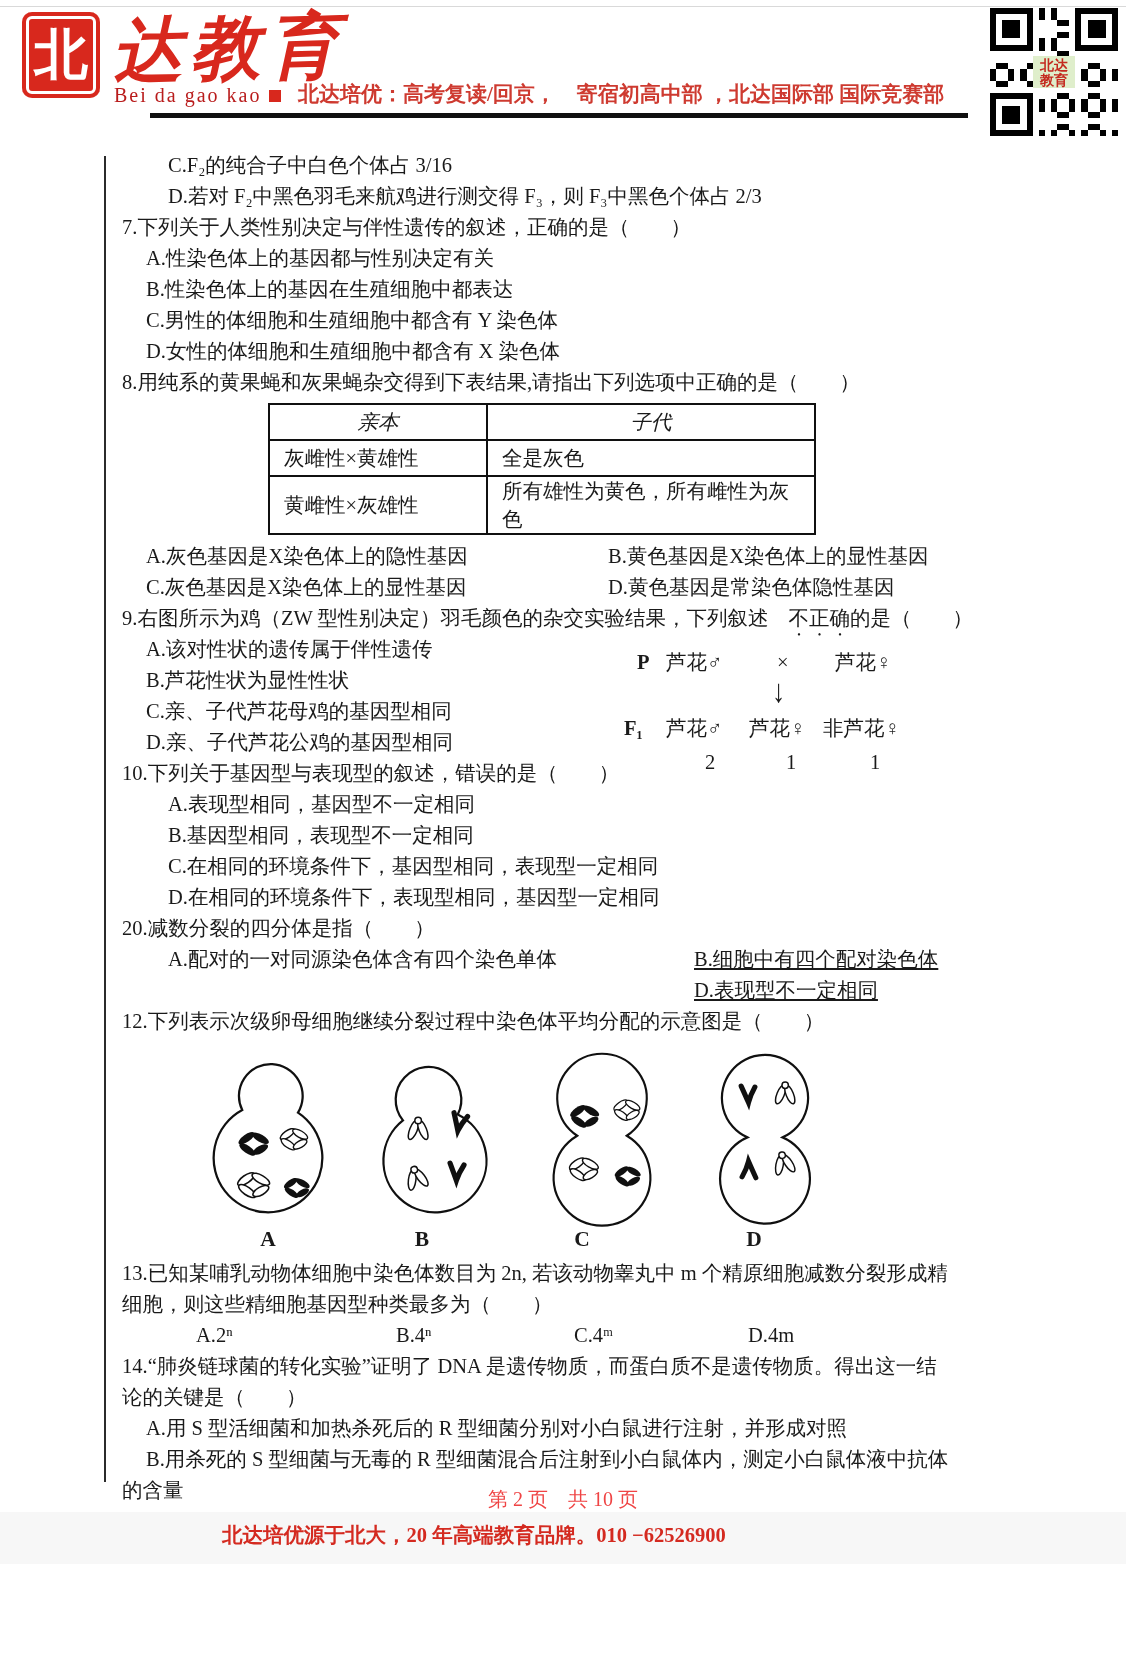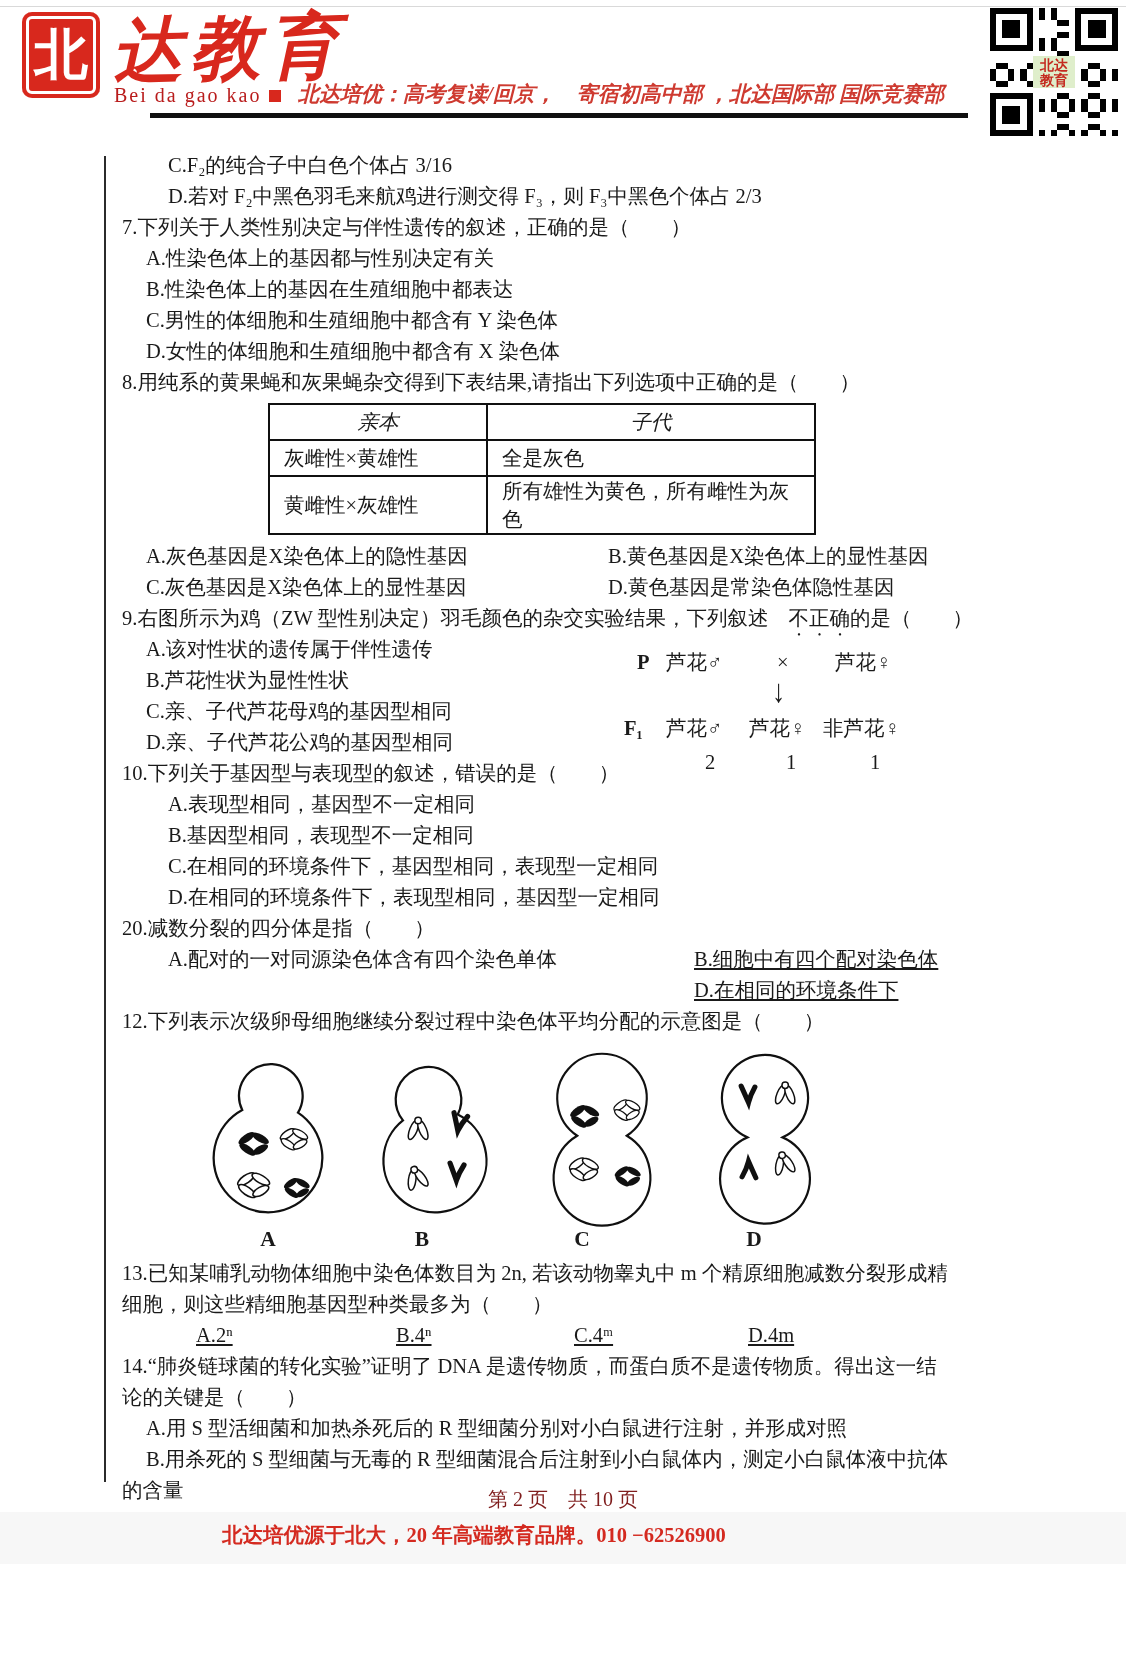--- a/index.html
+++ b/index.html
@@ -9,21 +9,21 @@
 
   
   .seal{position:absolute;left:22px;top:12px;width:78px;height:86px;background:#d8281d;
         border-radius:10px;box-shadow:inset 0 0 0 4px #d8281d, inset 0 0 0 7px #ffffff;
         display:flex;align-items:center;justify-content:center;}
   .seal span{color:#fff;font-size:54px;font-weight:bold;line-height:1;}
   .brand-script{position:absolute;left:112px;top:2px;font-size:70px;font-weight:bold;font-style:italic;
         color:#d8281d;letter-spacing:8px;transform:rotate(-1.5deg);white-space:nowrap;}
   .brand-pinyin{position:absolute;left:114px;top:84px;font-size:20px;font-weight:normal;color:#b91c1c;letter-spacing:2px;}
   .brand-pinyin .sq{display:inline-block;width:12px;height:12px;background:#d8281d;margin-left:8px;}
-  .slogan{position:absolute;left:298px;top:80px;font-size:21px;font-weight:bold;color:#ce3a30;white-space:nowrap;font-style:italic;}
+  .slogan{position:absolute;left:298px;top:80px;font-size:21px;font-weight:bold;color:#ce3a30;white-space:nowrap;}
   .black-rule{position:absolute;left:150px;top:113px;width:818px;height:5px;background:#101010;}
   .qr{position:absolute;left:990px;top:8px;}
 
   
   .margin-line{position:absolute;left:104px;top:156px;width:2px;height:1326px;background:#2b2b2b;}
   .content{position:absolute;left:122px;top:150px;width:935px;font-size:20.5px;}
   .line{height:31px;line-height:31px;white-space:nowrap;}
   .ind1{padding-left:24px;}
   .ind2{padding-left:46px;}
   .row2{position:relative;}
@@ -42,25 +42,25 @@
   .diagram{position:absolute;left:498px;top:47px;width:340px;height:140px;font-size:20.5px;}
   .diagram span{position:absolute;white-space:nowrap;line-height:1.2;}
   .dg-arrow{font-size:26px;transform:scaleY(1.25);}
 
   .cells{position:relative;height:190px;}
   .cells svg{position:absolute;}
   .cell-labels{position:relative;height:31px;font-weight:bold;font-size:21.5px;}
   .cell-labels span{position:absolute;width:24px;text-align:center;}
 
   .opt4{position:relative;}
-  .opt4 span{position:absolute;top:0;text-decoration:underline;}
+  .opt4 span{position:absolute;top:0;}
 
   
   .footer-band{position:absolute;left:0;top:1512px;width:1126px;height:52px;background:rgba(0,0,0,0.03);}
-  .footer-page{position:absolute;left:0;top:1486px;width:1126px;text-align:center;font-size:20px;color:#7f1d1d;}
+  .footer-page{position:absolute;left:0;top:1486px;width:1126px;text-align:center;font-size:20px;color:#ef4444;}
   .footer-red{position:absolute;left:222px;top:1521px;font-size:20.5px;font-weight:bold;color:#d42a20;white-space:nowrap;}
 </style>
 </head>
 <body>
 
 <div class="page">
   <div class="top-rule"></div>
 
   <svg width="0" height="0" style="position:absolute">
     <defs>
@@ -245,21 +245,21 @@
     <div class="line ind2">B.基因型相同，表现型不一定相同</div>
     <div class="line ind2">C.在相同的环境条件下，基因型相同，表现型一定相同</div>
     <div class="line ind2">D.在相同的环境条件下，表现型相同，基因型一定相同</div>
 
     <div class="line">20.减数分裂的四分体是指（　　）</div>
     <div class="line ind2 row2">
       <span>A.配对的一对同源染色体含有四个染色单体</span>
       <span class="c2q11">B.细胞中有四个配对染色体</span>
     </div>
     <div class="line ind2 row2">
-      <span class="c2q11">D.在相同的环境条件下</span>
+      <span class="c2q11">D.表现型不一定相同</span>
     </div>
 
     <div class="line">12.下列表示次级卵母细胞继续分裂过程中染色体平均分配的示意图是（　　）</div>
 
     <div class="cells">
 
       <svg style="left:85px;top:16px" width="122" height="164" viewBox="0 0 130 175">
         <path d="M97,63.6 A58,58 0 1 1 37.5,60.9 A34,34 0 1 1 97,63.6 Z" fill="#fff" stroke="#101010" stroke-width="2.4"></path>
         <use href="#biv-b" transform="translate(50,97)"></use>
         <use href="#biv-w" transform="translate(93,92) scale(0.9)"></use>

